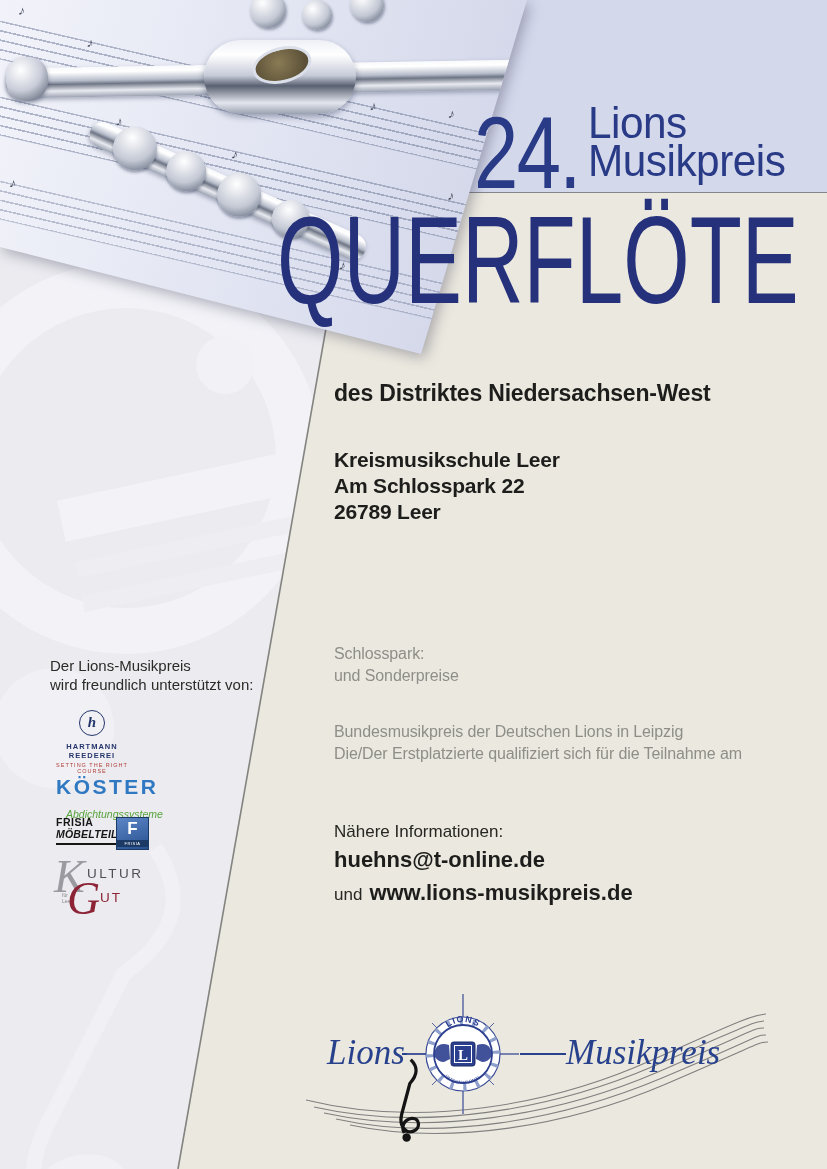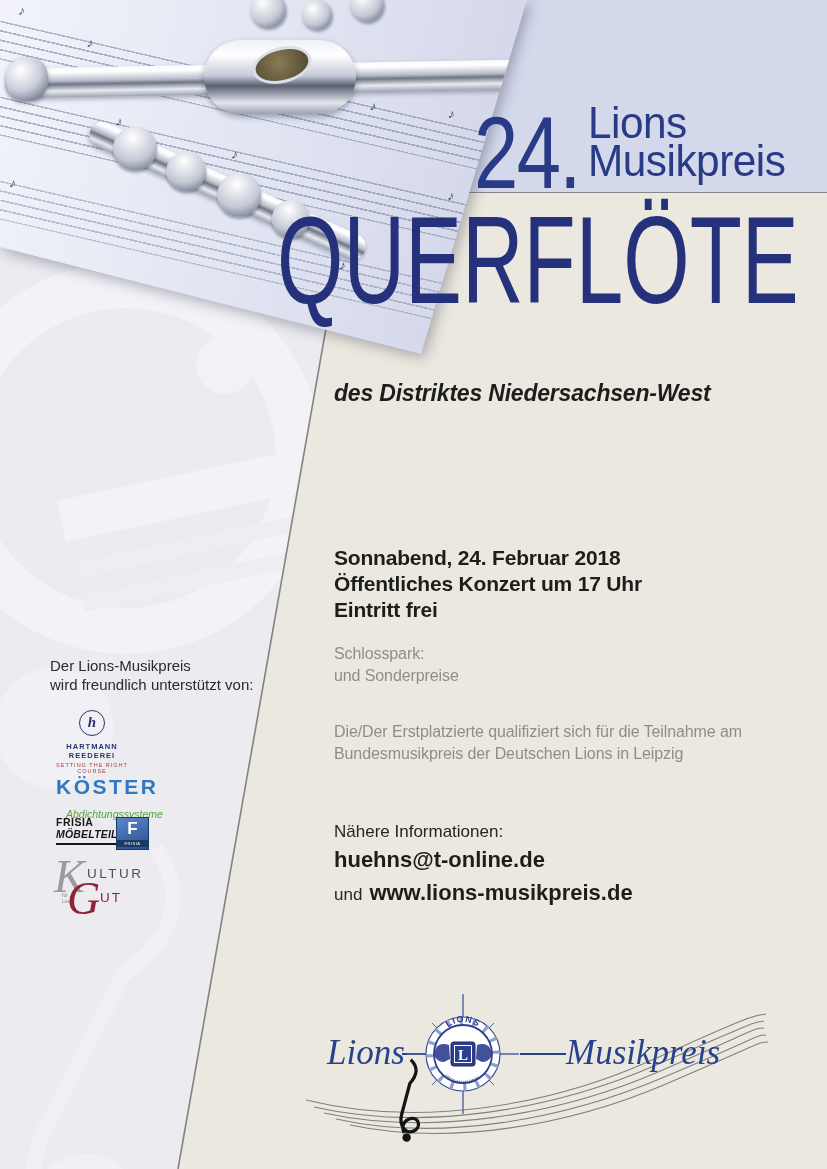--- a/index.html
+++ b/index.html
@@ -52,21 +52,21 @@
   
   .t-num{left:474px;top:102px;font-size:102px;line-height:1;color:#293a86;z-index:6;
          transform:scaleX(.78);transform-origin:0 0;letter-spacing:-2px;}
   .t-brand{left:588px;top:104px;font-size:45px;line-height:38px;color:#293a86;z-index:6;
            transform:scaleX(.94);transform-origin:0 0;letter-spacing:-.5px;}
   .t-quer{left:277px;top:198px;font-size:97px;line-height:1;color:#26317c;z-index:6;white-space:nowrap;
           transform:scale(.88,1.28);transform-origin:0 0;}
 
   
   .rt{position:absolute;left:334px;z-index:6;color:#1d1d1b;}
-  .district{top:380px;font-size:23px;font-weight:bold;letter-spacing:-.2px;font-style:italic;}
+  .district{top:380px;font-size:23px;font-weight:bold;letter-spacing:-.2px;}
   .venue{top:447px;font-size:21px;font-weight:bold;line-height:26px;letter-spacing:-.2px;}
   .event{top:545px;font-size:21px;font-weight:bold;line-height:26px;letter-spacing:-.2px;}
   .gray{color:#8e8e88;}
   .prizes{top:643px;font-size:16px;line-height:21.5px;letter-spacing:-.1px;}
   .qualif{top:721px;font-size:16px;line-height:22px;letter-spacing:-.1px;}
   .contact-h{top:822px;font-size:17px;color:#262622;}
   .email{top:847px;font-size:22px;font-weight:bold;}
   .webline{top:880px;display:flex;align-items:baseline;gap:7px;}
   .webline .pre{font-size:17px;color:#262622;}
   .webline .url{font-size:22px;font-weight:bold;}
@@ -171,32 +171,32 @@
   </div>
 
   <div class="abs t-num">24.</div>
   <div class="abs t-brand">
     <div>Lions</div>
     <div>Musikpreis</div>
   </div>
   <div class="abs t-quer">QUERFLÖTE</div>
 
   <div class="rt district">des Distriktes Niedersachsen-West</div>
-  <div class="rt event">
-    <div>Sonnabend, 24. Februar 2018</div>
-    <div>Öffentliches Konzert um 17 Uhr</div>
-    <div>Eintritt frei</div>
+  <div class="rt venue">
+    <div>Kreismusikschule Leer</div>
+    <div>Am Schlosspark 22</div>
+    <div>26789 Leer</div>
   </div>
   <div class="rt gray prizes">
     <div>Schlosspark:</div>
     <div>und Sonderpreise</div>
   </div>
   <div class="rt gray qualif">
+    <div>Bundesmusikpreis der Deutschen Lions in Leipzig</div>
     <div>Die/Der Erstplatzierte qualifiziert sich für die Teilnahme am</div>
-    <div>Bundesmusikpreis der Deutschen Lions in Leipzig</div>
   </div>
   <div class="rt contact-h">Nähere Informationen:</div>
   <div class="rt webline">
     <span class="pre">und</span>
     <span class="url">www.lions-musikpreis.de</span>
   </div>
   <div class="rt email">huehns@t-online.de</div>
 
   <div class="sp sp-head">
     <div>Der Lions-Musikpreis</div>

